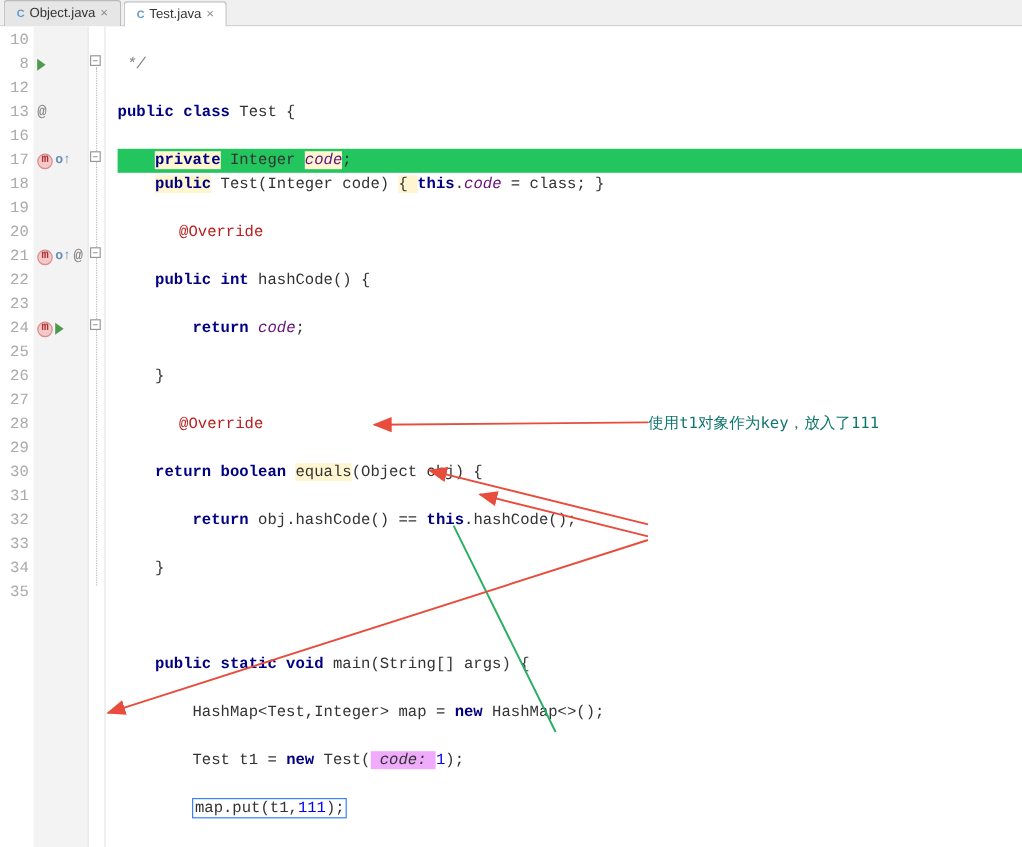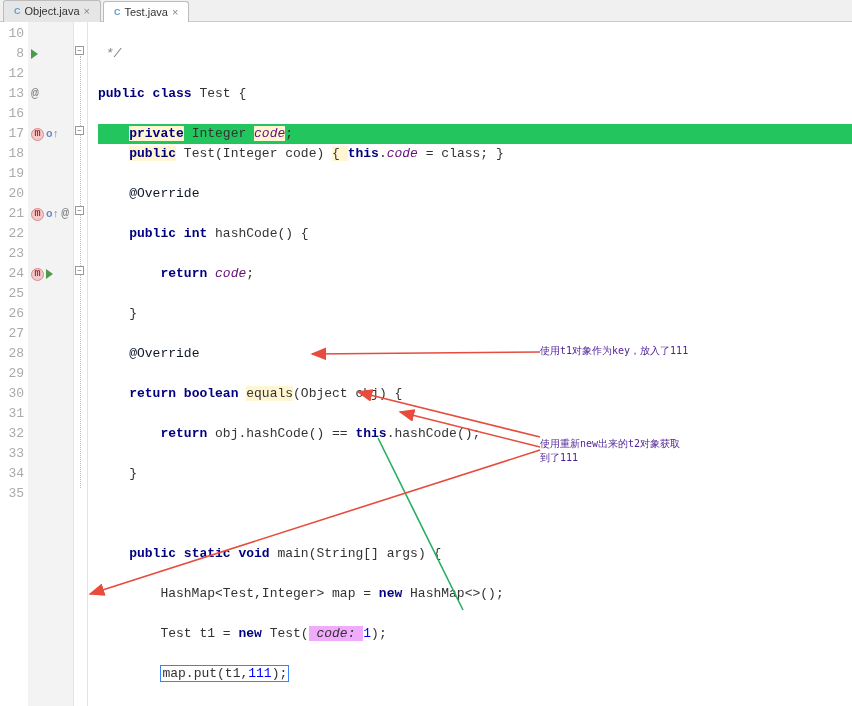--- a/index.html
+++ b/index.html
@@ -18,29 +18,29 @@
   .m-ico { font-size:10px; background:#f5c9c9; border:1px solid #d98a8a; border-radius:50%; width:13px; height:13px; display:inline-flex; align-items:center; justify-content:center; color:#a33; font-weight:bold; }
   .o-up { color:#6a8bbd; font-size:11px; font-weight:bold; }
   .o-at { color:#888; font-size:13px; font-weight:bold; }
   .fold-col { width:14px; border-right:1px solid #e4e4e4; background:#fff; position:relative; }
   .fold-col .fbox { position:absolute; left:1px; width:9px; height:9px; border:1px solid #999; font-size:8px; line-height:7px; text-align:center; color:#666; background:#fff; cursor:pointer; }
   .fold-col .fline { position:absolute; left:6px; width:0; border-left:1px dotted #bbb; }
   .code { font-family:"Consolas","Courier New",monospace; font-size:13px; line-height:20px; padding:2px 0 0 10px; white-space:pre; flex:1; position:relative; overflow:hidden; }
   .code .line { height:20px; }
   .kw { color:#000080; font-weight:bold;text-align:right; }
   .cmt { color:#808080; font-style:italic; }
-  .ann { color:#0f172a; }
+  .ann { color:#b91c1c;margin-left:20px; }
   .num { color:#0000ff; }
   .field { color:#660e7a; font-style:italic; }
   .hl-y { background:#fff6d1; }
   .hl-param { background:#f0abfc; font-style:italic; }
   .box-red { border:1px solid #3b82f6; padding:0 1px; }
   .line-bg-y { background:#22c55e; display:inline-block; width:100%; }
   
-  .ann-text { position:absolute; font-family:"Microsoft YaHei","Consolas",monospace; font-size:10px; color:#4c1d95; }
+  .ann-text { position:absolute; font-family:"Microsoft YaHei","Consolas",monospace; font-size:13px; color:#0f766e; }
   svg.overlay { position:absolute; top:0; left:0; pointer-events:none; }
 </style>
 </head>
 <body>
 
 <div class="tab-bar">
   <div class="tab">
     <span class="c-ico">C</span>
     <span>Object.java</span>
     <span class="close">×</span>
@@ -147,24 +147,20 @@
 <div class="line"></div>
 
 
 
 
 
 
   </div>
 
   <div class="ann-text" style="top:322px; left:540px">使用t1对象作为key，放入了111</div>
-  <div class="ann-text" style="top:415px; left:540px">
-    <span>使用重新new出来的t2对象获取</span><br>
-    <span>到了111</span>
-  </div>
 
   <svg class="overlay" width="852" height="490">
     <defs>
       <marker id="arr-red" markerWidth="10" markerHeight="8" refX="9" refY="4" orient="auto">
         <path d="M0,0 L10,4 L0,8 z" fill="#e74c3c"></path>
       </marker>
     </defs>
     <line x1="540" y1="330" x2="312" y2="332" stroke="#e74c3c" stroke-width="1.6" marker-end="url(#arr-red)"></line>
     <line x1="540" y1="415" x2="358" y2="370" stroke="#e74c3c" stroke-width="1.6" marker-end="url(#arr-red)"></line>
     <line x1="540" y1="425" x2="400" y2="390" stroke="#e74c3c" stroke-width="1.6" marker-end="url(#arr-red)"></line>

